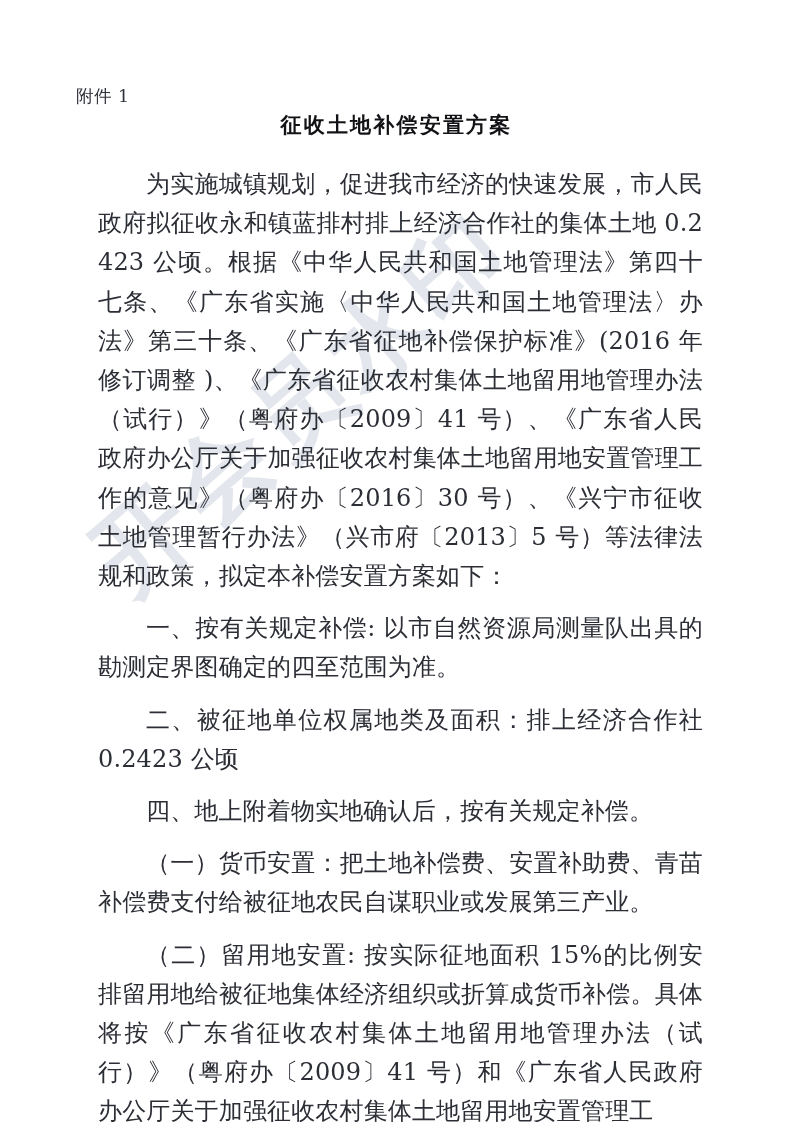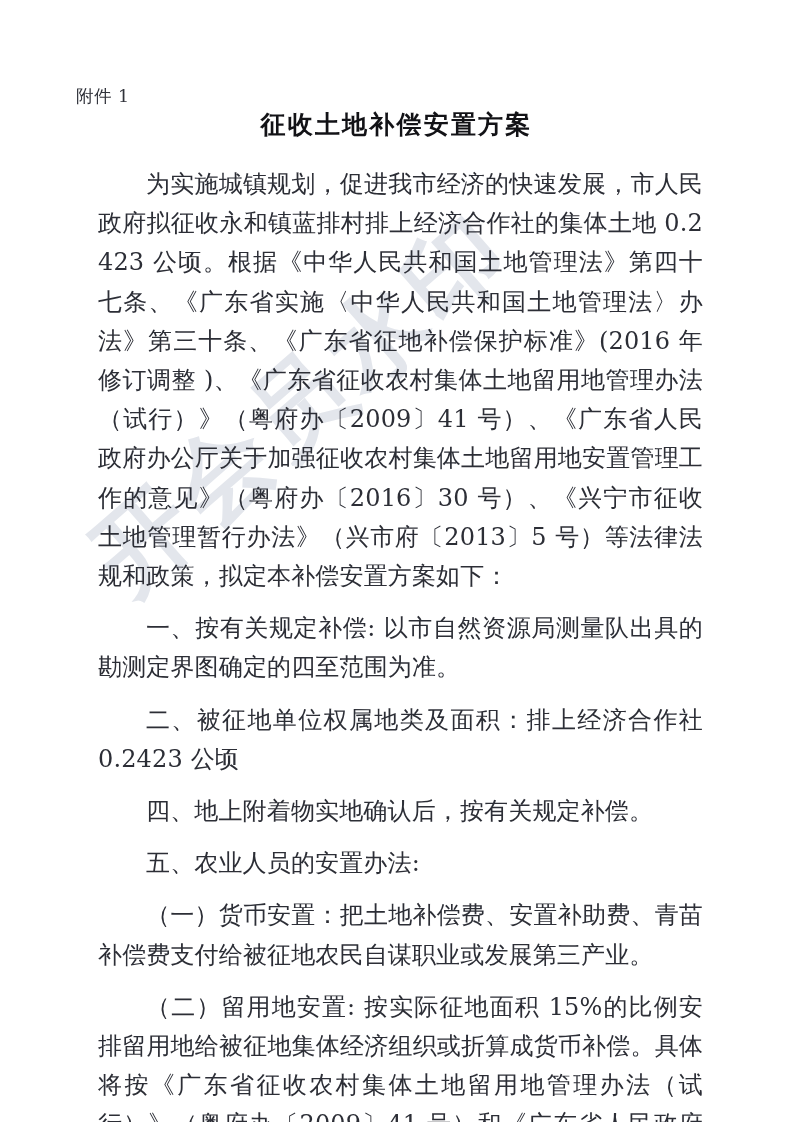--- a/index.html
+++ b/index.html
@@ -64,21 +64,21 @@
     color: #30323a;
     letter-spacing: 0.5px;
   }
 
   .doc-title {
     position: absolute;
     left: 0;
     top: 106px;
     width: 793px;
     text-align: center;
-    font-size: 25px;
+    font-size: 21px;
     line-height: 38px;
     font-weight: 700;
     color: #121216;
     letter-spacing: 2.2px;
     font-family: "DejaVu Serif", "Liberation Serif", serif;
   }
 
   .body-block {
     position: absolute;
     left: 85px;
@@ -116,19 +116,18 @@
 
     <div class="attachment-label">附件 1</div>
 
     <div class="doc-title">征收土地补偿安置方案</div>
 
     <div class="body-block">
       <p class="para">为实施城镇规划，促进我市经济的快速发展，市人民政府拟征收永和镇蓝排村排上经济合作社的集体土地 0.2423 公顷。根据《中华人民共和国土地管理法》第四十七条、《广东省实施〈中华人民共和国土地管理法〉办法》第三十条、《广东省征地补偿保护标准》(2016 年修订调整 )、《广东省征收农村集体土地留用地管理办法（试行）》（粤府办〔2009〕41 号）、《广东省人民政府办公厅关于加强征收农村集体土地留用地安置管理工作的意见》（粤府办〔2016〕30 号）、《兴宁市征收土地管理暂行办法》（兴市府〔2013〕5 号）等法律法规和政策，拟定本补偿安置方案如下：</p>
       <p class="para">一、按有关规定补偿: 以市自然资源局测量队出具的勘测定界图确定的四至范围为准。</p>
       <p class="para">二、被征地单位权属地类及面积：排上经济合作社 0.2423 公顷</p>
       <p class="para">四、地上附着物实地确认后，按有关规定补偿。</p>
-      <p class="para">五、农业人员的安置办法:</p>
       <p class="para">（一）货币安置：把土地补偿费、安置补助费、青苗补偿费支付给被征地农民自谋职业或发展第三产业。</p>
       <p class="para clipped">（二）留用地安置: 按实际征地面积 15%的比例安排留用地给被征地集体经济组织或折算成货币补偿。具体将按《广东省征收农村集体土地留用地管理办法（试行）》（粤府办〔2009〕41 号）和《广东省人民政府办公厅关于加强征收农村集体土地留用地安置管理工</p>
     </div>
 
   </div>
 </div>
 
 </body></html>

